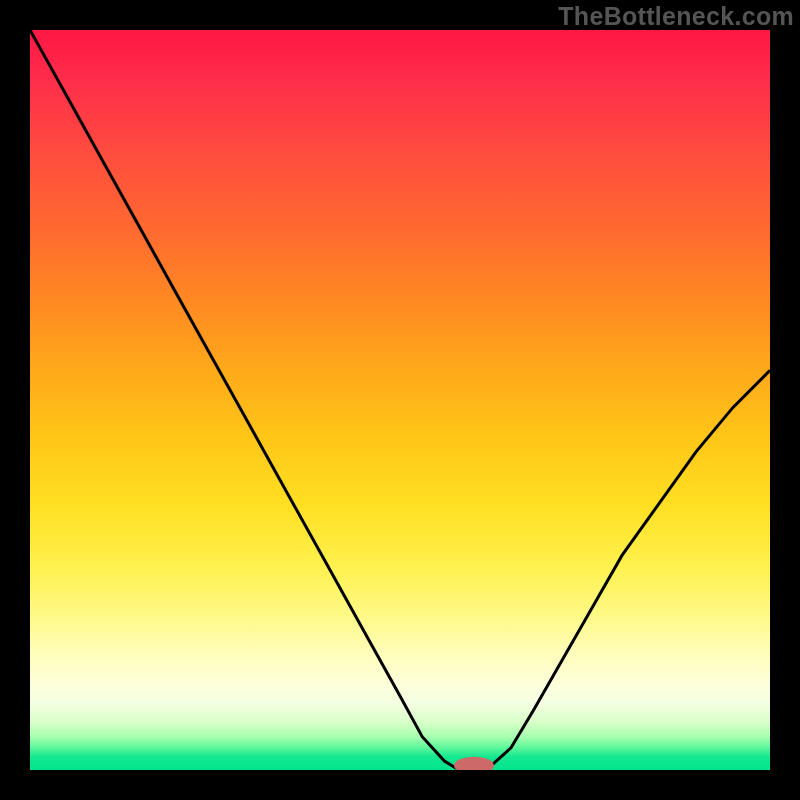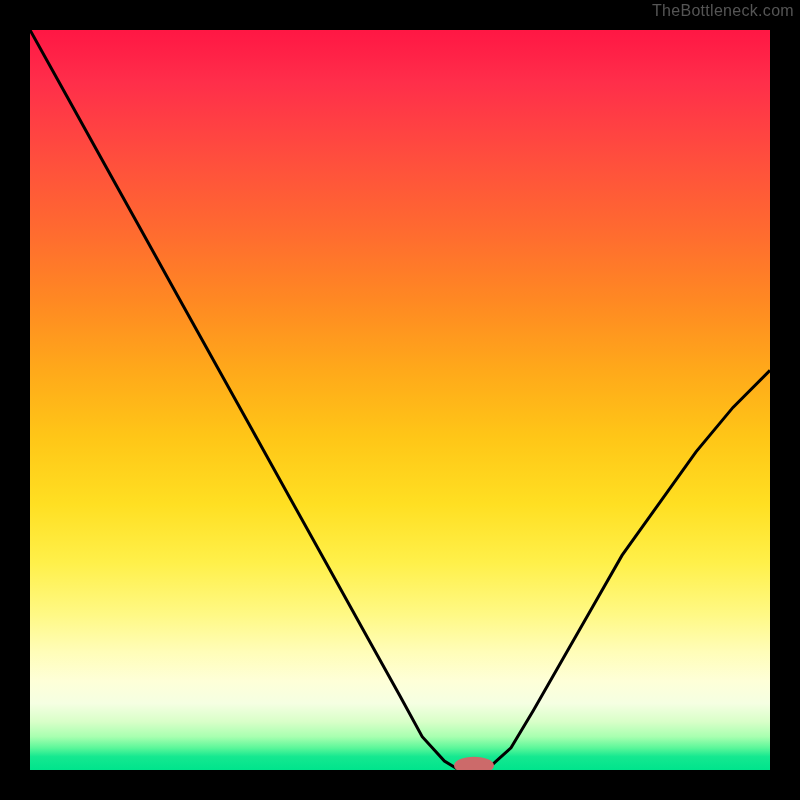--- a/index.html
+++ b/index.html
@@ -58,22 +58,22 @@
     left: 0;
     top: 0;
     width: 740px;
     height: 740px;
   }
   .watermark {
     position: absolute;
     top: 2px;
     right: 6px;
     color: #555;
-    font-size: 16px;
-    font-weight: 400;
+    font-size: 25px;
+    font-weight: 700;
     letter-spacing: 0.3px;
     user-select: none;
   }
   .marker {
     fill: #cc6a6a;
     stroke: none;
   }
   .curve {
     fill: none;
     stroke: #000;

